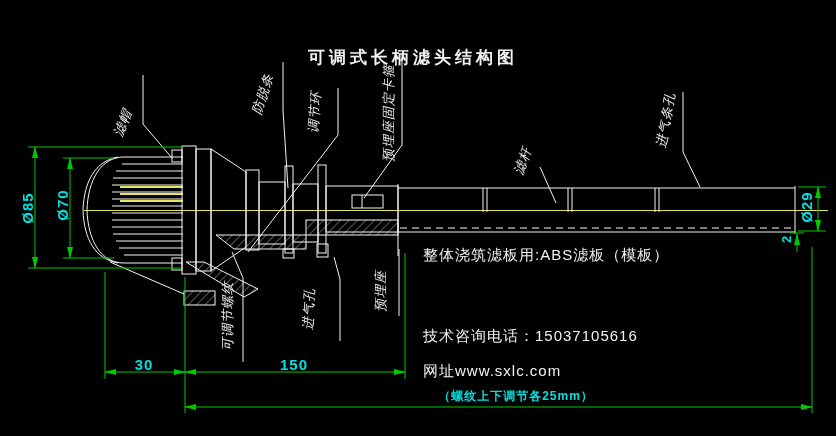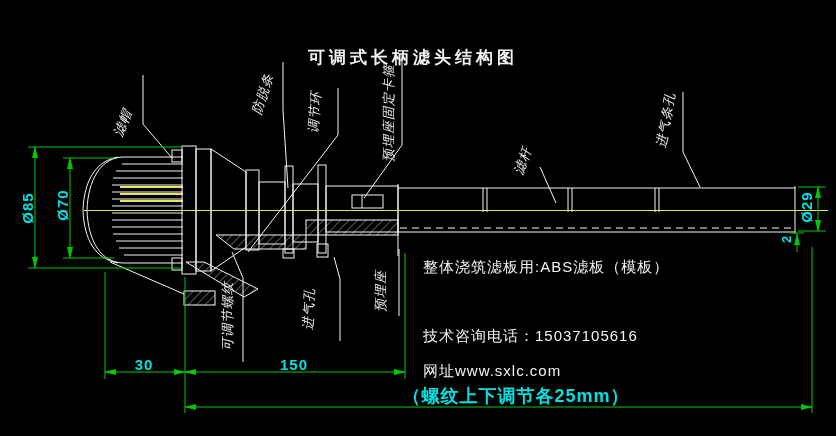--- a/index.html
+++ b/index.html
@@ -13,21 +13,21 @@
   svg .w{stroke:var(--line);stroke-width:1;fill:none;}
   svg .g{stroke:var(--dimension);stroke-width:1;fill:none;}
   svg .y{stroke:var(--highlight);stroke-width:2;fill:none;}
   svg .cl{stroke:var(--highlight);stroke-width:1;fill:none;}
   svg .hat{fill:url(#hatch);stroke:var(--line);stroke-width:1;}
   .lbl{position:absolute;white-space:nowrap;}
   .part{color:var(--label_text);font-size:13px;letter-spacing:1px;font-style:italic;}
   .dimtx{color:var(--dimension_text);font-size:15px;font-weight:bold;letter-spacing:1px;}
   .title{color:var(--note_text);font-size:17px;letter-spacing:4px;font-weight:bold;}
   .note{position:absolute;color:var(--note_text);font-size:15px;white-space:nowrap;letter-spacing:1px;}
-  .cyan-note{color:var(--dimension_text);font-weight:bold;font-size:18px;letter-spacing:1px;}
+  .cyan-note{color:var(--dimension_text);font-weight:bold;font-size:12px;letter-spacing:1px;}
 </style>
 </head>
 <body>
 
 <div class="canvas">
 
   <svg width="836" height="436" viewBox="0 0 836 436">
     <defs>
       <pattern id="hatch" width="6" height="6" patternUnits="userSpaceOnUse" patternTransform="rotate(45)">
         <line x1="0" y1="0" x2="0" y2="6" stroke="#f5f5f5" stroke-width="0.7"></line>
@@ -158,17 +158,17 @@
   <div class="lbl part" style="left:381px;top:291px;transform:translate(-50%,-50%) rotate(-90deg);">预埋座</div>
 
   <div class="lbl dimtx" style="left:27px;top:208px;transform:translate(-50%,-50%) rotate(-90deg);">Ø85</div>
   <div class="lbl dimtx" style="left:62px;top:205px;transform:translate(-50%,-50%) rotate(-90deg);">Ø70</div>
   <div class="lbl dimtx" style="left:806px;top:207px;transform:translate(-50%,-50%) rotate(-90deg);">Ø29</div>
   <div class="lbl dimtx" style="left:786px;top:239px;font-size:13px;transform:translate(-50%,-50%) rotate(-90deg);">2</div>
   <div class="lbl dimtx" style="left:144px;top:364px;transform:translate(-50%,-50%);">30</div>
   <div class="lbl dimtx" style="left:294px;top:364px;transform:translate(-50%,-50%);">150</div>
   <div class="lbl cyan-note" style="left:516px;top:396px;transform:translate(-50%,-50%);">（螺纹上下调节各25mm）</div>
 
-  <div class="note" style="left:423px;top:246px;margin-top:12px;">整体浇筑滤板用:ABS滤板（模板）</div>
+  <div class="note" style="left:423px;top:246px;">整体浇筑滤板用:ABS滤板（模板）</div>
   <div class="note" style="left:423px;top:327px;">技术咨询电话：15037105616</div>
   <div class="note" style="left:423px;top:362px;">网址www.sxlc.com</div>
 
 </div>
 
 </body></html>

